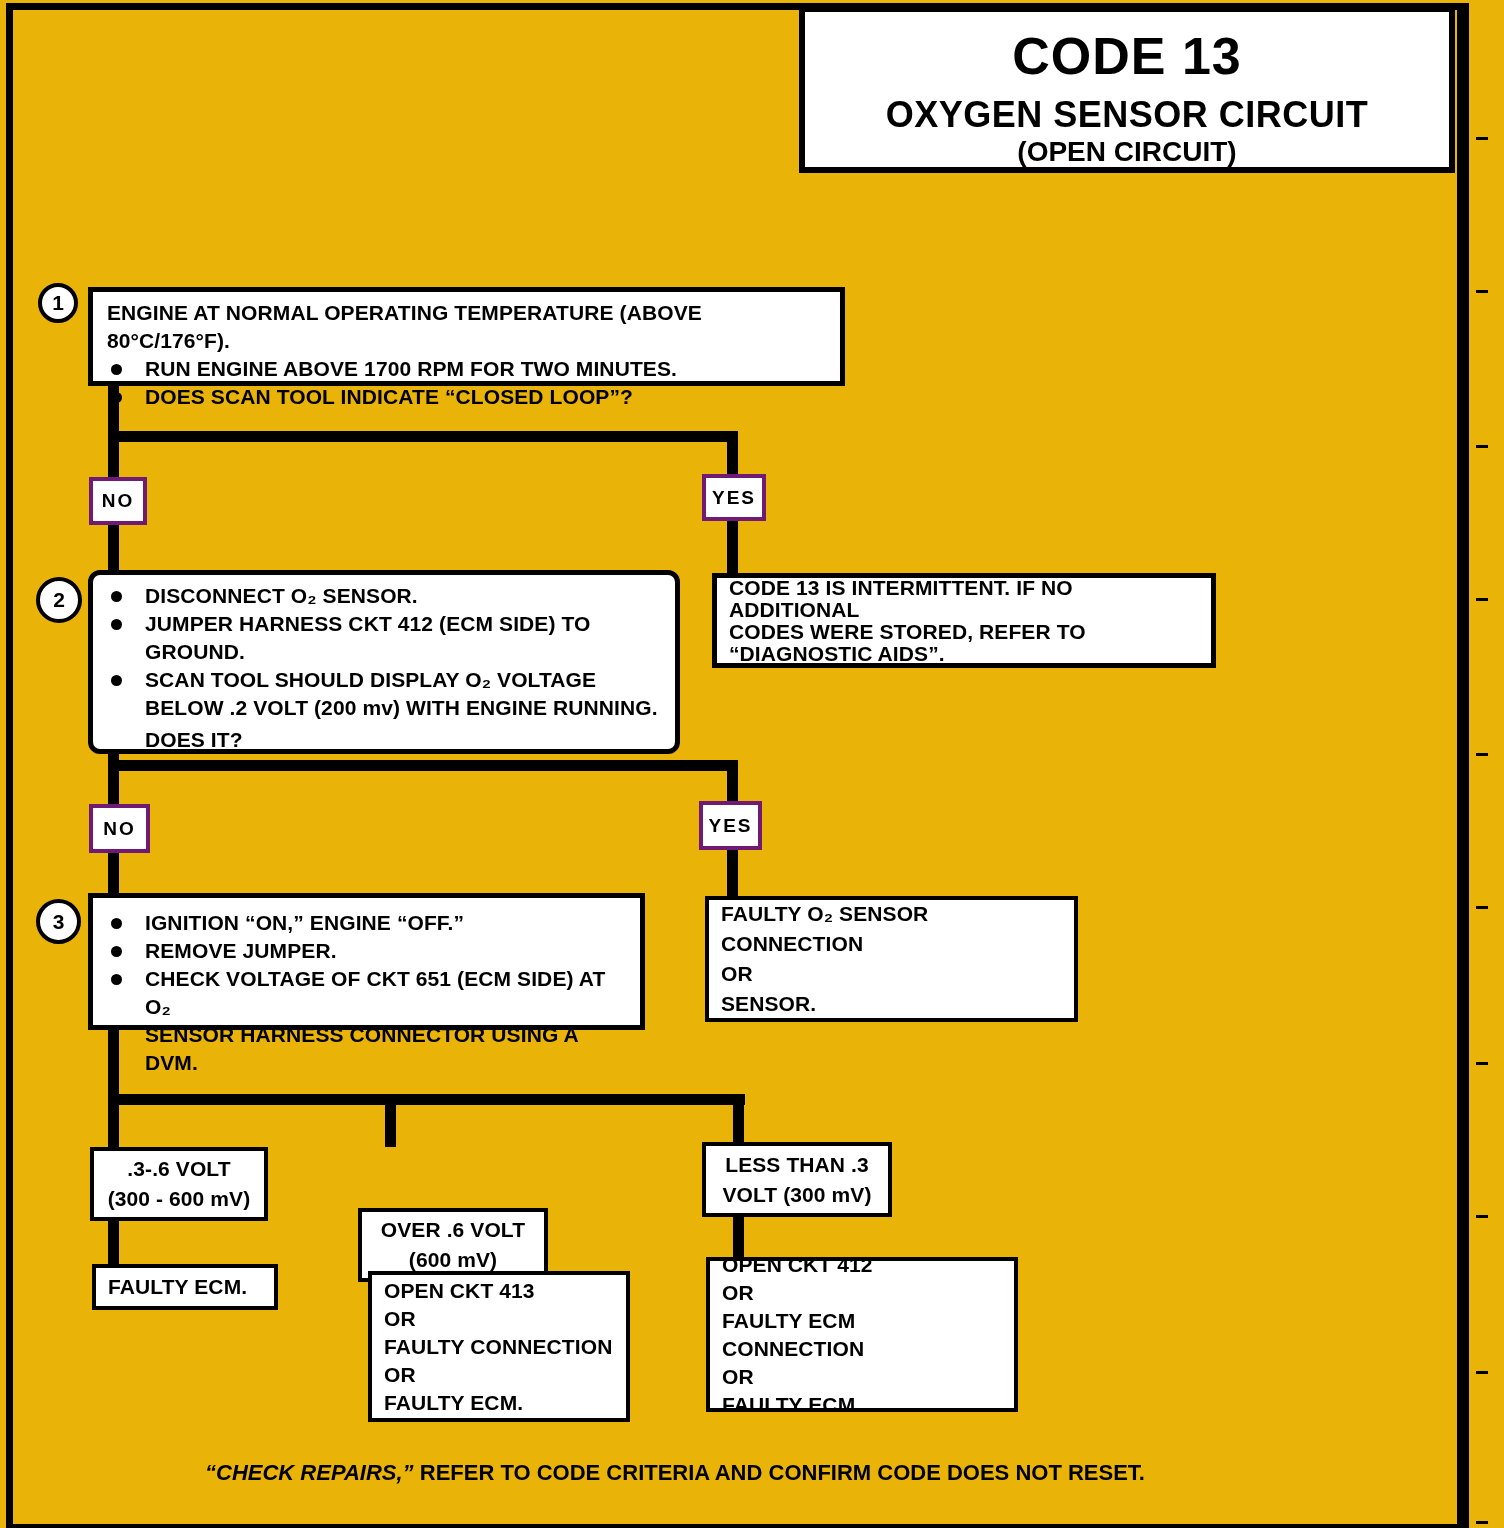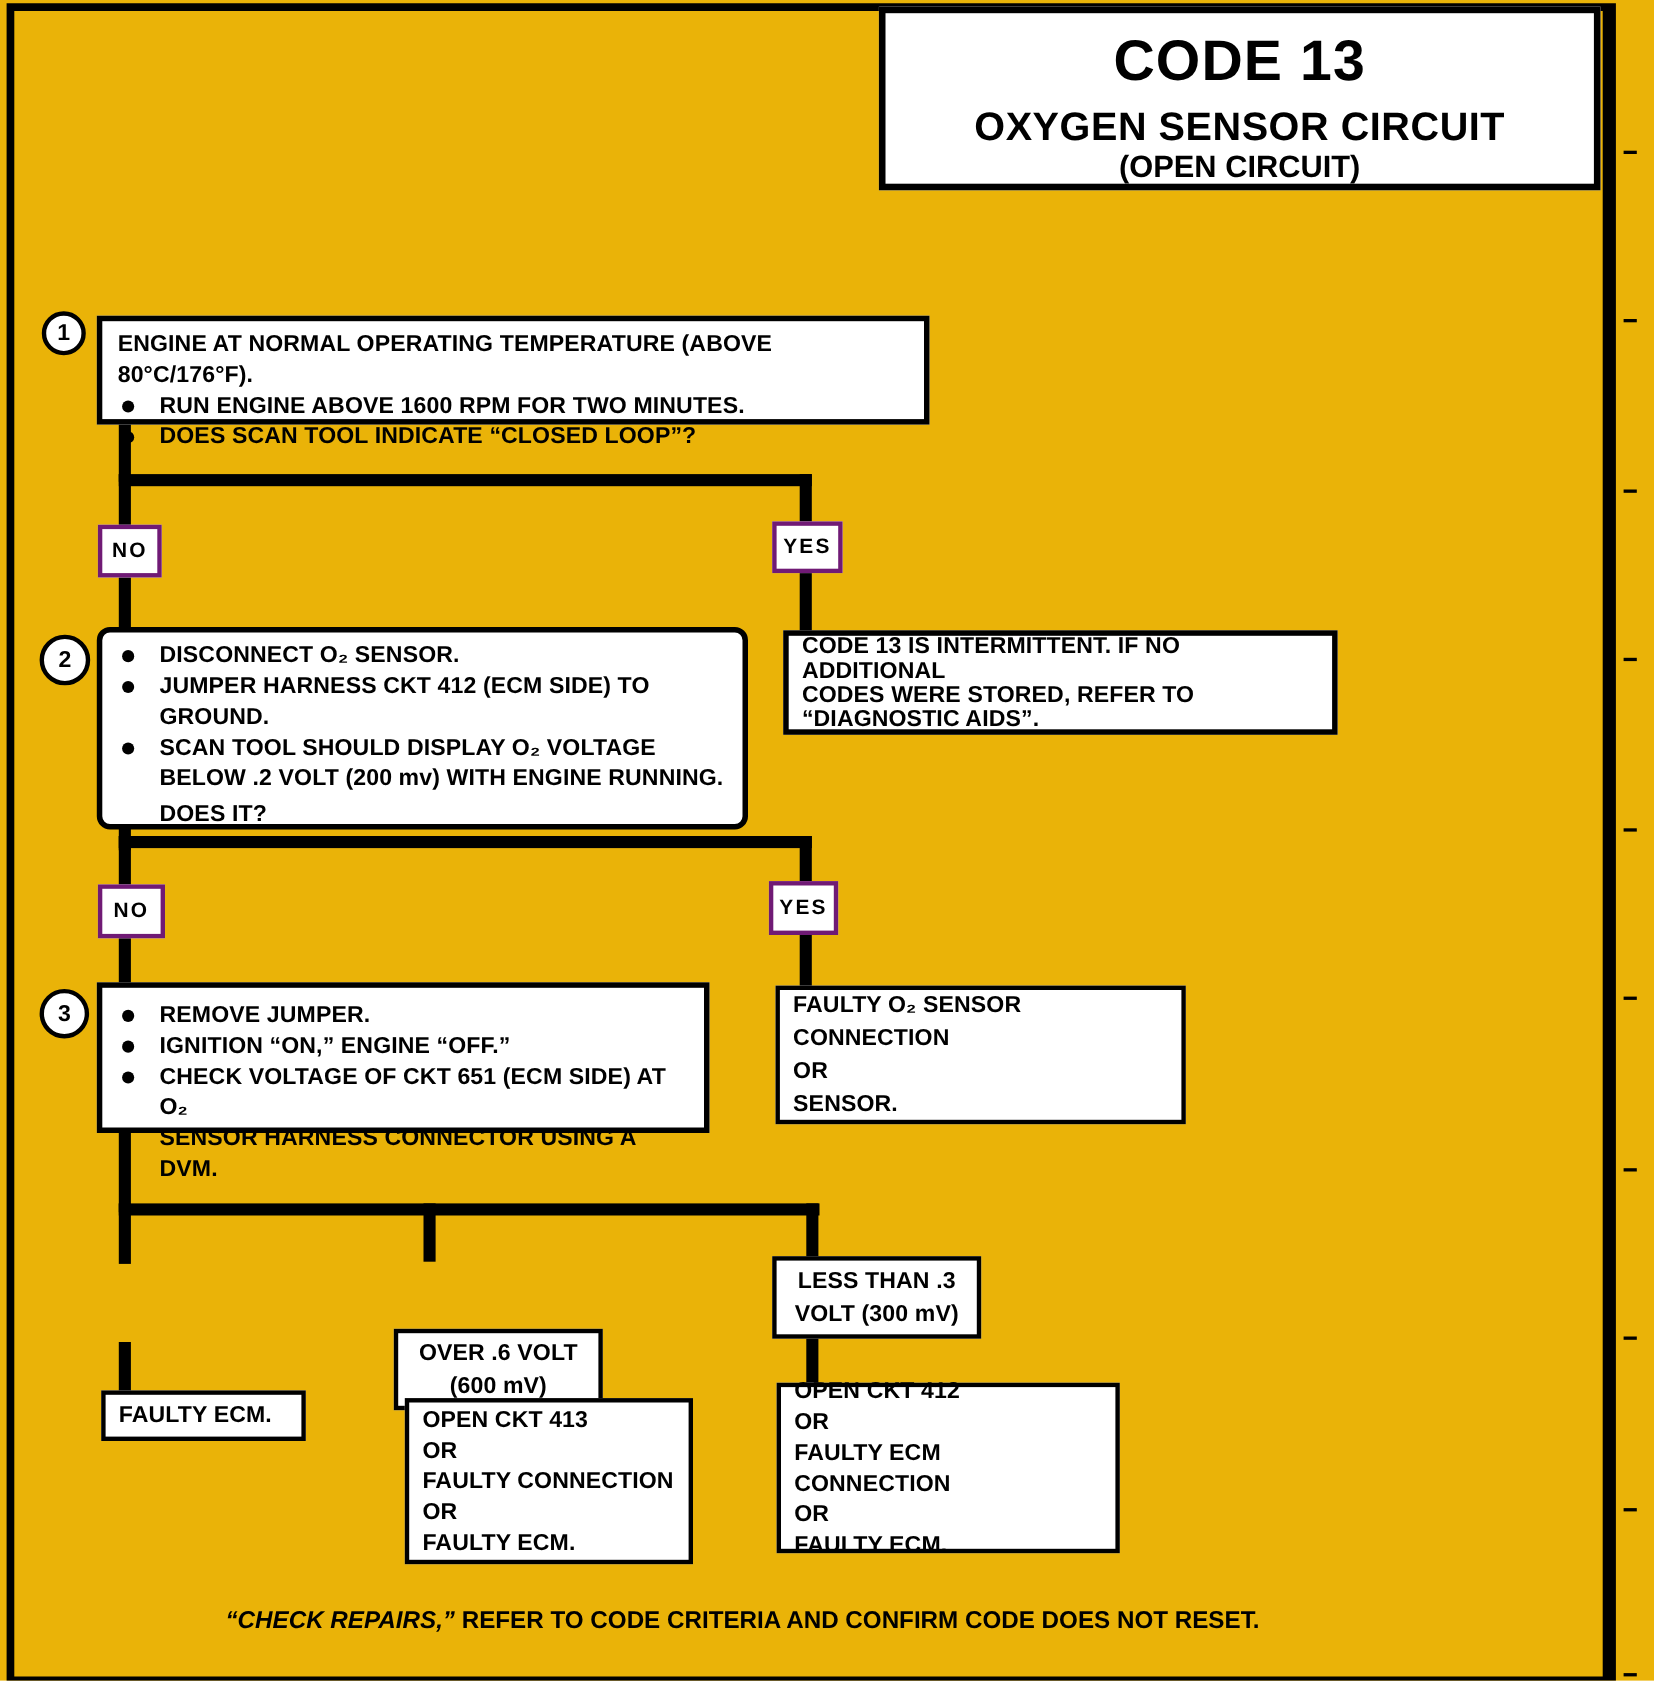--- a/index.html
+++ b/index.html
@@ -82,21 +82,21 @@
     <span>1</span>
   </div>
   <div class="box" style="left:88px;top:287px;width:757px;height:99px;">
     <div class="step-body">
       <div class="row">
         <span class="txt">ENGINE AT NORMAL OPERATING TEMPERATURE (ABOVE 80°C/176°F).</span>
       </div>
       <div class="row">
         <span class="dot"></span>
           <span class="gap"></span>
-        <span class="txt">RUN ENGINE ABOVE 1600 RPM FOR TWO MINUTES.</span>
+        <span class="txt">RUN ENGINE ABOVE 1700 RPM FOR TWO MINUTES.</span>
       </div>
       <div class="row">
         <span class="dot"></span>
           <span class="gap"></span>
         <span class="txt">DOES SCAN TOOL INDICATE “CLOSED LOOP”?</span>
       </div>
     </div>
   </div>
 
   <div class="tag" style="left:89px;top:477px;width:58px;height:48px;">
@@ -150,42 +150,46 @@
   </div>
 
   <div class="circle" style="left:36px;top:899px;width:45px;height:45px;">
     <span>3</span>
   </div>
   <div class="box" style="left:88px;top:893px;width:557px;height:137px;">
     <div class="step-body" style="padding-top:11px;">
       <div class="row">
         <span class="dot"></span>
           <span class="gap"></span>
+        <span class="txt">IGNITION “ON,” ENGINE “OFF.”</span>
+      </div>
+      <div class="row">
+        <span class="dot"></span>
+          <span class="gap"></span>
         <span class="txt">REMOVE JUMPER.</span>
-      </div>
-      <div class="row">
-        <span class="dot"></span>
-          <span class="gap"></span>
-        <span class="txt">IGNITION “ON,” ENGINE “OFF.”</span>
       </div>
       <div class="row">
         <span class="dot"></span>
           <span class="gap"></span>
         <span class="txt">CHECK VOLTAGE OF CKT 651 (ECM SIDE) AT O₂
 SENSOR HARNESS CONNECTOR USING A DVM.</span>
       </div>
     </div>
   </div>
 
   <div class="box cbox thin" style="left:705px;top:896px;width:373px;height:126px;">
     <span class="txt" style="line-height:30px;">FAULTY O₂ SENSOR CONNECTION
 OR
 SENSOR.</span>
   </div>
 
+  <div class="box cbox center thin" style="left:90px;top:1147px;width:178px;height:74px;">
+    <span class="txt" style="text-align:center;width:100%;line-height:30px;">.3-.6 VOLT
+(300 - 600 mV)</span>
+  </div>
   <div class="box cbox center thin" style="left:358px;top:1208px;width:190px;height:74px;">
     <span class="txt" style="text-align:center;width:100%;line-height:30px;">OVER .6 VOLT
 (600 mV)</span>
   </div>
   <div class="box cbox center thin" style="left:702px;top:1142px;width:190px;height:75px;">
     <span class="txt" style="text-align:center;width:100%;line-height:30px;">LESS THAN .3
 VOLT (300 mV)</span>
   </div>
 
   <div class="box cbox thin" style="left:92px;top:1264px;width:186px;height:46px;">

